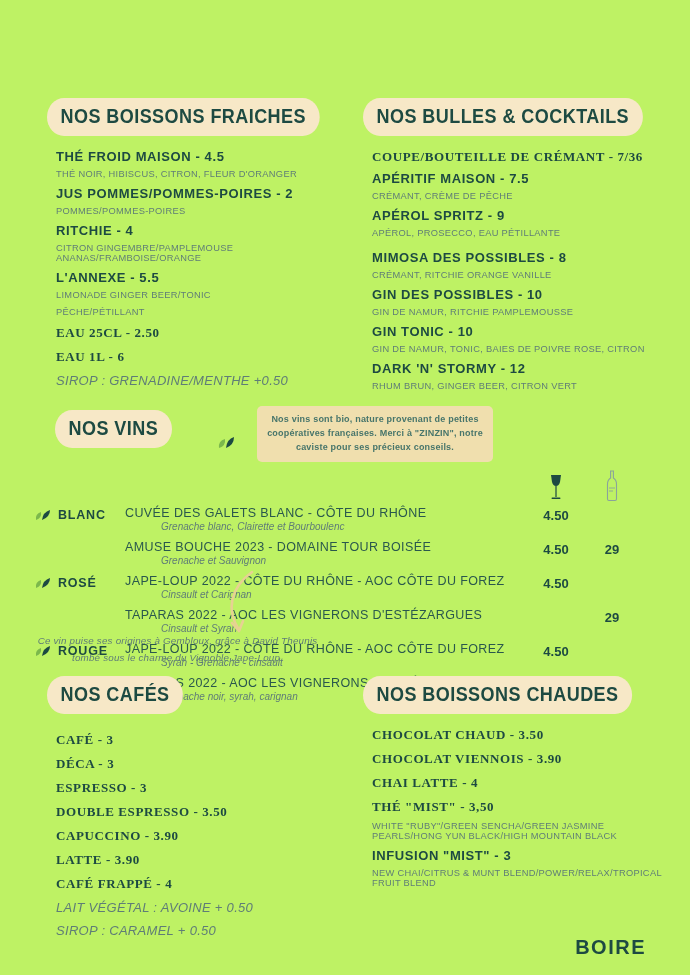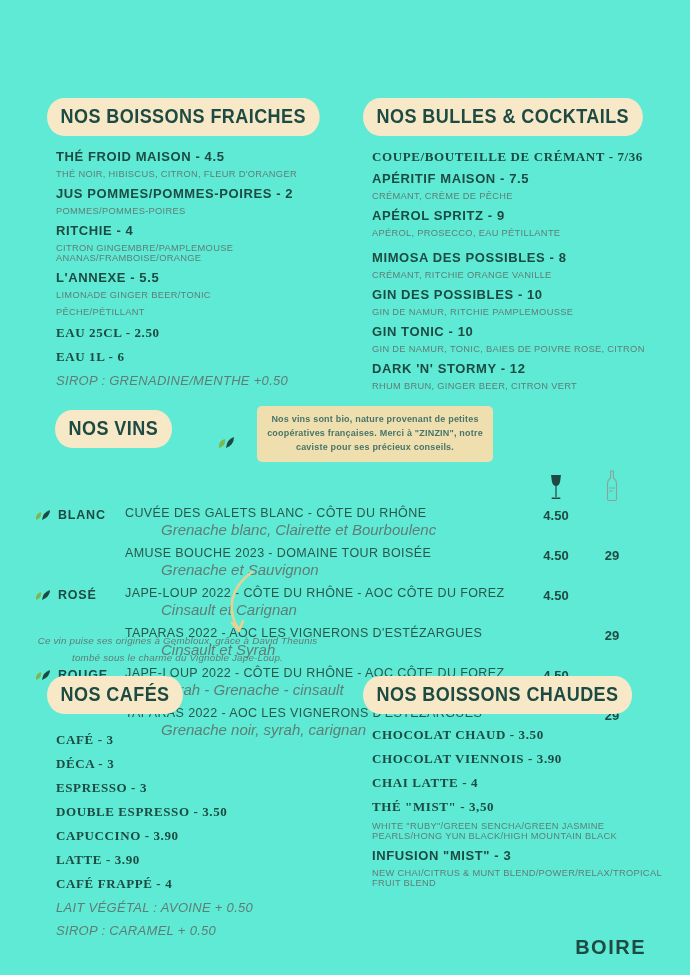--- a/index.html
+++ b/index.html
@@ -1,17 +1,17 @@
 <!DOCTYPE html>
 <html><head>
 <meta charset="utf-8">
 <style>
   html,body{margin:0;padding:0;background:#ffffff;}
   .page{
-    position:relative;width:690px;height:975px;background:#5eead4;
+    position:relative;width:690px;height:975px;background:#bef264;
     font-family:"Liberation Sans", sans-serif;overflow:hidden;
   }
   .section-pill{
     display:inline-block;background:#f7e8c7;color:#1d4a42;
     font-size:20px;font-weight:800;letter-spacing:.5px;
     padding:7px 15px 8px;border-radius:19px;white-space:nowrap;
     transform:scaleX(.9);transform-origin:left center;
   }
   .col{position:absolute;width:300px;}
   .col-left-top{left:47px;top:98px;}
@@ -46,21 +46,21 @@
     letter-spacing:.2px;
     font-weight:bold;
   }
   .wine-grid{display:grid;grid-template-columns:90px 403px 56px 56px;align-items:start;}
   .wine-colhead{height:34px;margin-bottom:4px;}
   .wine-colhead .cell-icon{display:flex;justify-content:center;align-items:flex-end;height:34px;}
   .wine-row{margin-bottom:2px;}
   .wine-cat{display:flex;align-items:center;gap:7px;padding-top:2px;}
   .wine-cat-label{color:#1d4a42;font-size:12.5px;font-weight:700;letter-spacing:.8px;}
   .wine-name{color:#2a584d;font-size:12.5px;letter-spacing:.4px;}
-  .wine-grapes{color:#5f7d77;font-size:15px;font-style:italic;margin:1px 0 6px 36px;}
+  .wine-grapes{color:#5f7d77;font-size:10px;font-style:italic;margin:1px 0 6px 36px;}
   .wine-price{color:#1d4a42;font-size:13px;font-weight:700;text-align:center;padding-top:2px;}
 
   .annotation{
     position:absolute;left:35px;top:632px;width:285px;text-align:center;
     color:#5f7d77;font-size:9.8px;font-style:italic;line-height:1.75;letter-spacing:.2px;
   }
   .curved-arrow{position:absolute;left:212px;top:568px;}
 
   .brand-footer{
     position:absolute;right:44px;bottom:16px;color:#1d4a42;

